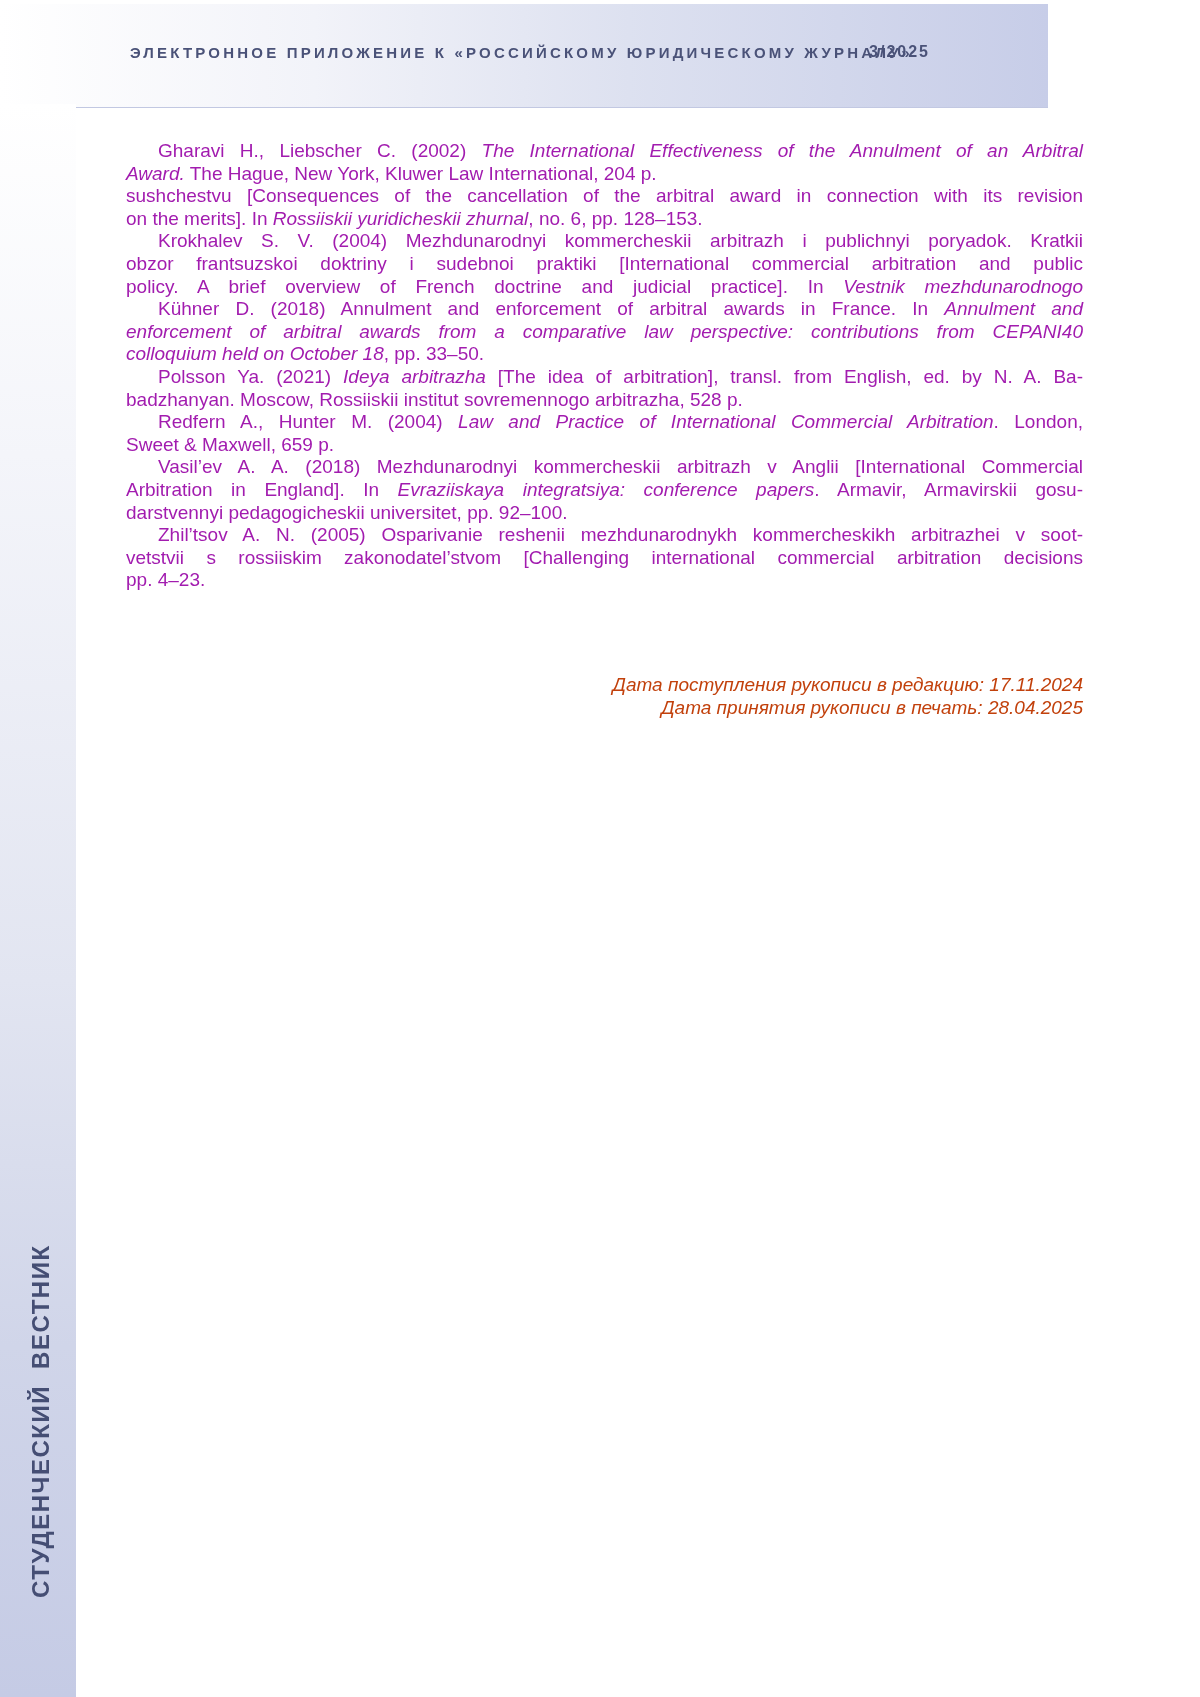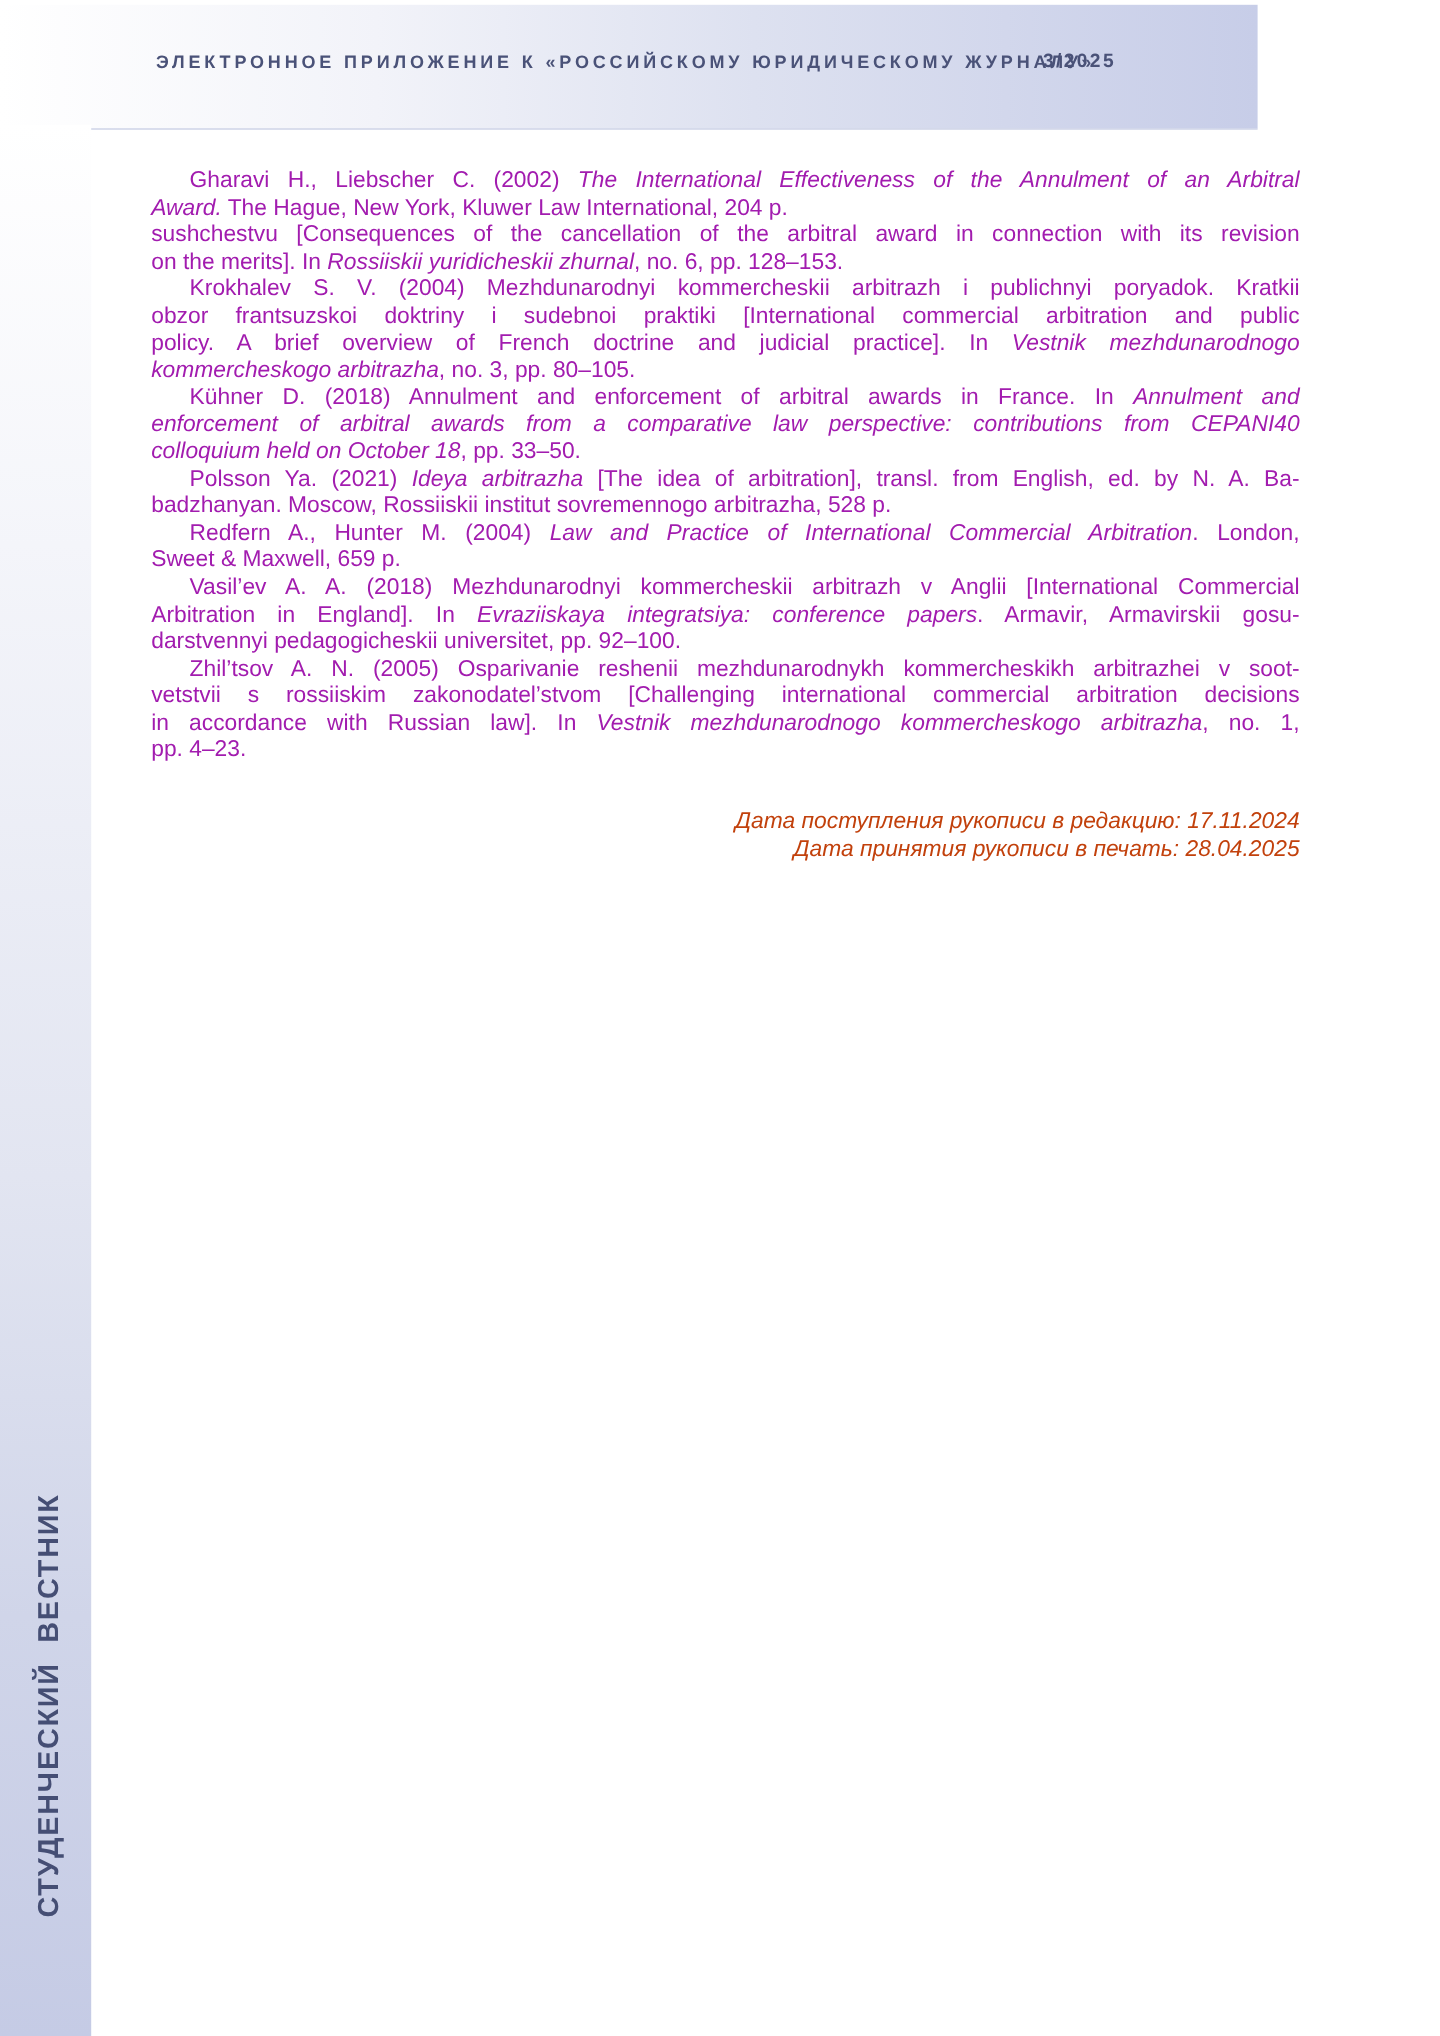--- a/index.html
+++ b/index.html
@@ -116,34 +116,32 @@
   <div class="page-number">84</div>
 
   <div class="references">
       <div class="ref-line first j"><span>Gharavi H., Liebscher C. (2002) </span><i>The International Effectiveness of the Annulment of an Arbitral</i></div>
       <div class="ref-line"><i>Award.</i><span> The Hague, New York, Kluwer Law International, 204 p.</span></div>
       <div class="ref-line j"><span>sushchestvu [Consequences of the cancellation of the arbitral award in connection with its revision</span></div>
       <div class="ref-line"><span>on the merits]. In </span><i>Rossiiskii yuridicheskii zhurnal</i><span>, no. 6, pp. 128–153.</span></div>
       <div class="ref-line first j"><span>Krokhalev S. V. (2004) Mezhdunarodnyi kommercheskii arbitrazh i publichnyi poryadok. Kratkii</span></div>
       <div class="ref-line j"><span>obzor frantsuzskoi doktriny i sudebnoi praktiki [International commercial arbitration and public</span></div>
       <div class="ref-line j"><span>policy. A brief overview of French doctrine and judicial practice]. In </span><i>Vestnik mezhdunarodnogo</i></div>
-      <div class="ref-line"><i>kommercheskogo arbitrazha</i><span>, no. 3, pp. 80–105.</span></div>
       <div class="ref-line first j"><span>Kühner D. (2018) Annulment and enforcement of arbitral awards in France. In </span><i>Annulment and</i></div>
       <div class="ref-line j"><i>enforcement of arbitral awards from a comparative law perspective: contributions from CEPANI40</i></div>
       <div class="ref-line"><i>colloquium held on October 18</i><span>, pp. 33–50.</span></div>
       <div class="ref-line first j"><span>Polsson Ya. (2021) </span><i>Ideya arbitrazha</i><span> [The idea of arbitration], transl. from English, ed. by N. A. Ba-</span></div>
       <div class="ref-line"><span>badzhanyan. Moscow, Rossiiskii institut sovremennogo arbitrazha, 528 p.</span></div>
       <div class="ref-line first j"><span>Redfern A., Hunter M. (2004) </span><i>Law and Practice of International Commercial Arbitration</i><span>. London,</span></div>
       <div class="ref-line"><span>Sweet &amp; Maxwell, 659 p.</span></div>
       <div class="ref-line first j"><span>Vasil’ev A. A. (2018) Mezhdunarodnyi kommercheskii arbitrazh v Anglii [International Commercial</span></div>
       <div class="ref-line j"><span>Arbitration in England]. In </span><i>Evraziiskaya integratsiya: conference papers</i><span>. Armavir, Armavirskii gosu-</span></div>
       <div class="ref-line"><span>darstvennyi pedagogicheskii universitet, pp. 92–100.</span></div>
       <div class="ref-line first j"><span>Zhil’tsov A. N. (2005) Osparivanie reshenii mezhdunarodnykh kommercheskikh arbitrazhei v soot-</span></div>
       <div class="ref-line j"><span>vetstvii s rossiiskim zakonodatel’stvom [Challenging international commercial arbitration decisions</span></div>
-      <div class="ref-line j"><span>in accordance with Russian law]. In </span><i>Vestnik mezhdunarodnogo kommercheskogo arbitrazha</i><span>, no. 1,</span></div>
       <div class="ref-line"><span>pp. 4–23.</span></div>
     </div>
 
   <div class="submission-dates">
     <div>Дата поступления рукописи в редакцию: 17.11.2024</div>
     <div>Дата принятия рукописи в печать: 28.04.2025</div>
   </div>
 
 </div>
 

